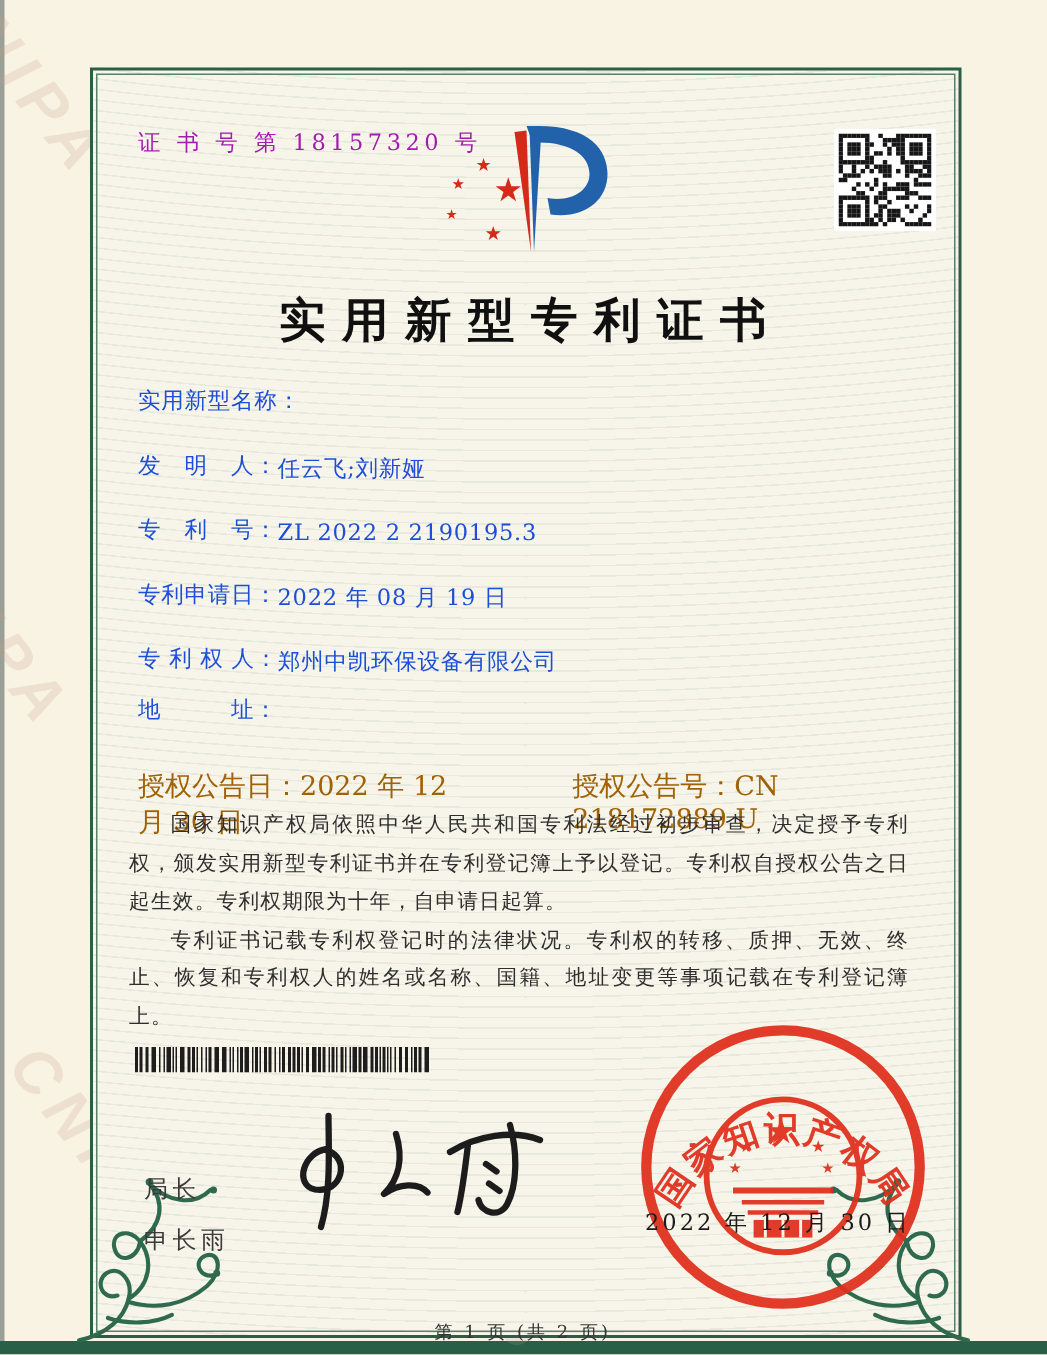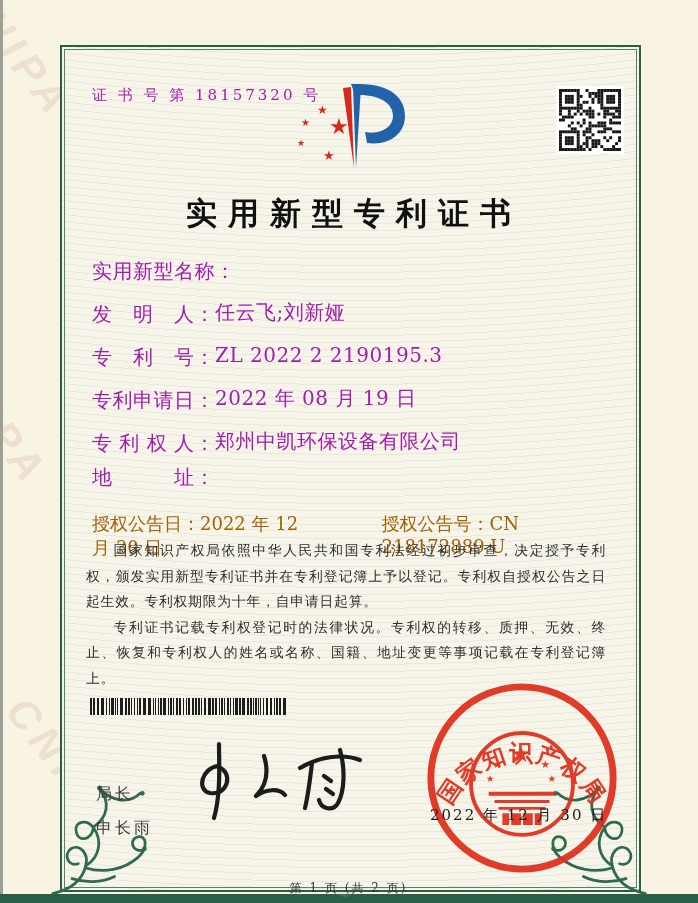--- a/index.html
+++ b/index.html
@@ -34,21 +34,21 @@
   .flourish.br{left:534px;top:772px;transform:scaleX(-1);}
   
   .cert-no{position:absolute;left:92px;top:86px;font-size:15px;letter-spacing:3px;color:#a21caf;}
   .logo{position:absolute;left:293px;top:76px;width:116px;height:98px;}
   .qr{position:absolute;left:556px;top:86px;width:62px;height:62px;background:#fff;padding:3px;}
   .title{
     position:absolute;left:60px;top:193px;width:577px;text-align:center;
     font-size:31px;font-weight:bold;letter-spacing:11px;text-indent:11px;color:#101010;
   }
   
-  .field{position:absolute;left:92px;display:flex;font-size:20px;color:#a21caf;letter-spacing:0.5px;}
+  .field{position:absolute;left:92px;display:flex;font-size:15px;color:#1d4ed8;letter-spacing:0.5px;}
   .field .lbl{flex:0 0 auto;white-space:pre;}
   .field .val{white-space:pre-wrap;max-width:430px;line-height:23px;}
   .grant-row{position:absolute;left:92px;top:512px;width:505px;display:flex;font-size:18px;color:#a16207;}
   .grant-row .g2{margin-left:62px;}
   
   .paras{position:absolute;left:86px;top:538px;width:520px;}
   .paras p{
     margin:0;text-indent:2em;font-size:13.8px;line-height:25.5px;
     letter-spacing:0.8px;color:#2e2e2e;text-align:justify;
   }

